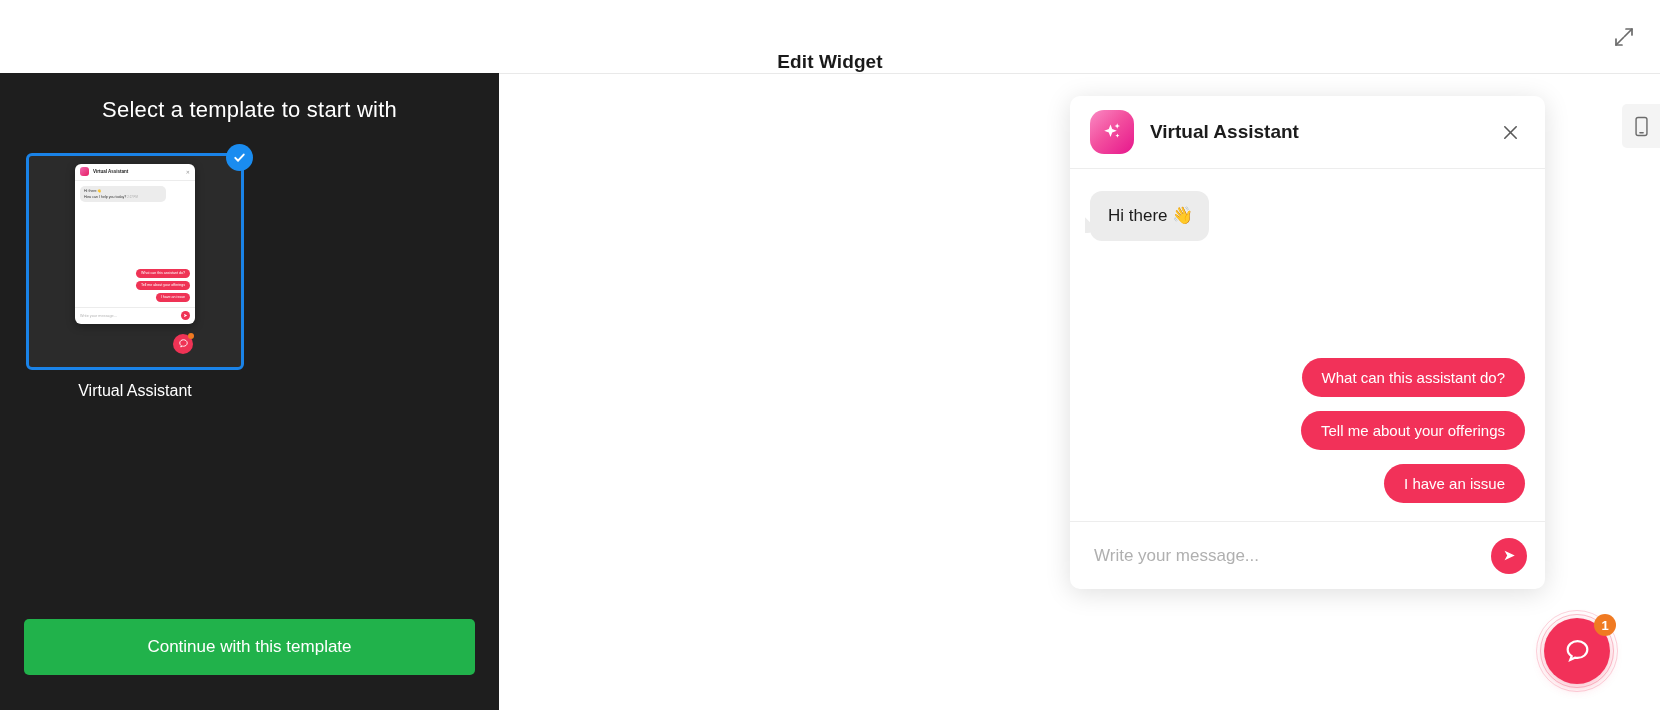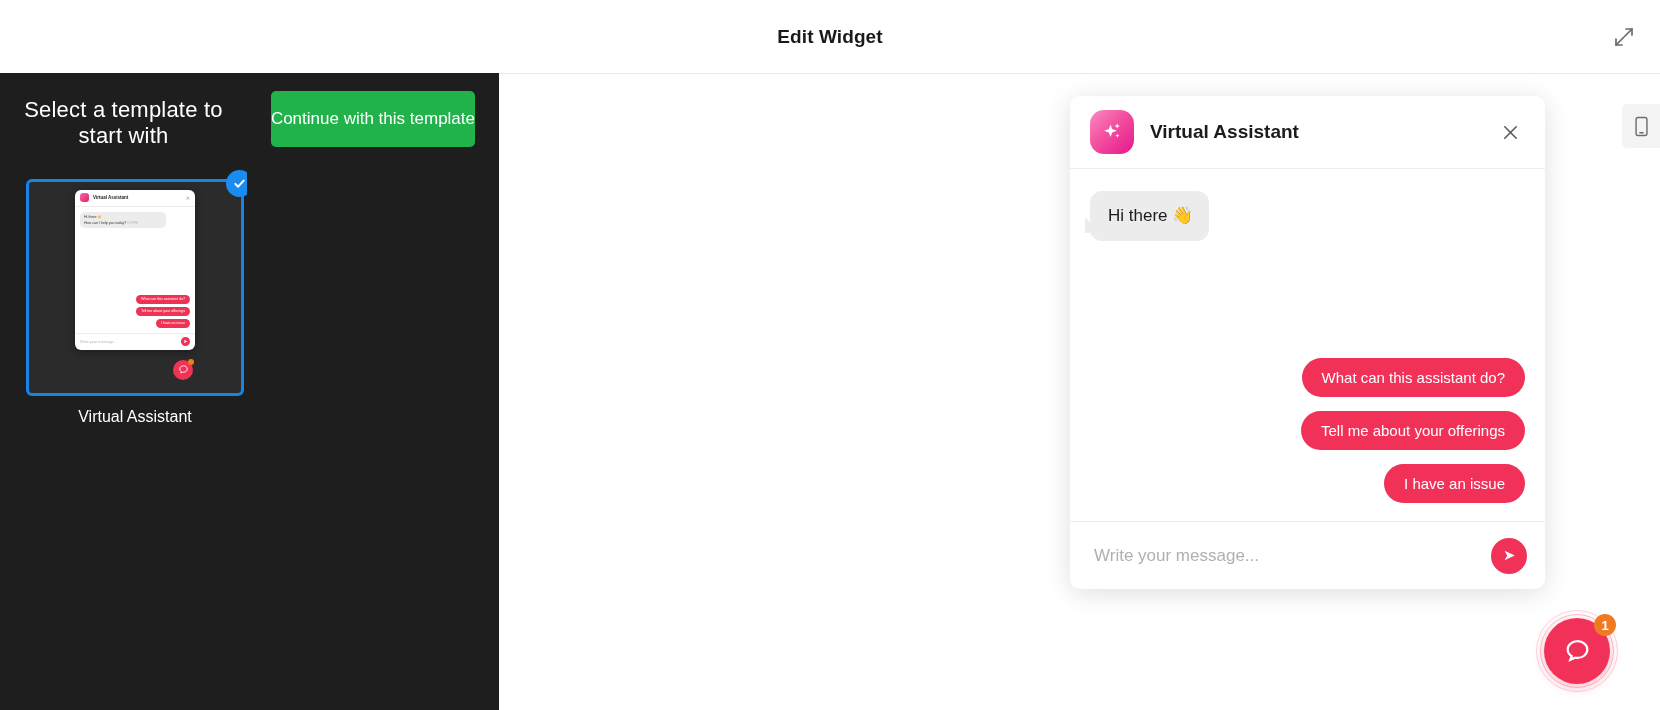--- a/index.html
+++ b/index.html
@@ -7,40 +7,40 @@
     width: 1660px; height: 710px;
     font-family: "Liberation Sans", sans-serif;
     background: #ffffff; overflow: hidden;
   }
 
   
   .topbar {
     position: absolute; left: 0; top: 0;
     width: 1660px; height: 73px;
     background: #ffffff;
-    display: flex; align-items: center; justify-content: center;
+    display: flex; align-items: flex-end; justify-content: center;
   }
   .topbar-title {
     font-size: 19px; font-weight: bold; color: #1a1a1a;
     letter-spacing: .1px;
   }
   .expand-btn {
     position: absolute; right: 16px; top: 50%;
     transform: translateY(-50%);
     width: 40px; height: 40px;
     display: flex; align-items: center; justify-content: center;
     cursor: pointer;
   }
 
   
   .sidebar {
     position: absolute; left: 0; top: 73px;
     width: 499px; height: 637px;
     background: #1e1e1e;
-    display: flex; flex-direction: row;
+    display: flex; flex-direction: column;
   }
   .sidebar-scroll {
     flex: 1 1 auto; overflow: hidden;
     padding: 24px 24px 0 24px;
   }
   .sidebar-heading {
     font-size: 22px; color: #ffffff; font-weight: normal;
     text-align: center; margin-bottom: 30px; letter-spacing: .2px;
   }
   .template-grid { display: flex; flex-wrap: wrap; gap: 22px; padding-left: 2px; }
@@ -117,21 +117,21 @@
     background: #ef3355; display: flex;
     align-items: center; justify-content: center;
   }
   .mini-launcher-badge {
     position: absolute; right: -1px; top: -1px;
     width: 6px; height: 6px; border-radius: 50%;
     background: #f07a22;
   }
 
   
-  .sidebar-footer { flex: none; padding: 18px 24px 18px 24px; }
+  .sidebar-footer { flex: none; padding: 18px 24px 35px 24px; }
   .continue-btn {
     width: 100%; height: 56px;
     background: #21b24b; border: none; border-radius: 5px;
     color: #ffffff; font-size: 17px;
     font-family: "Liberation Sans", sans-serif;
     cursor: pointer;
   }
 
   
   .preview {

